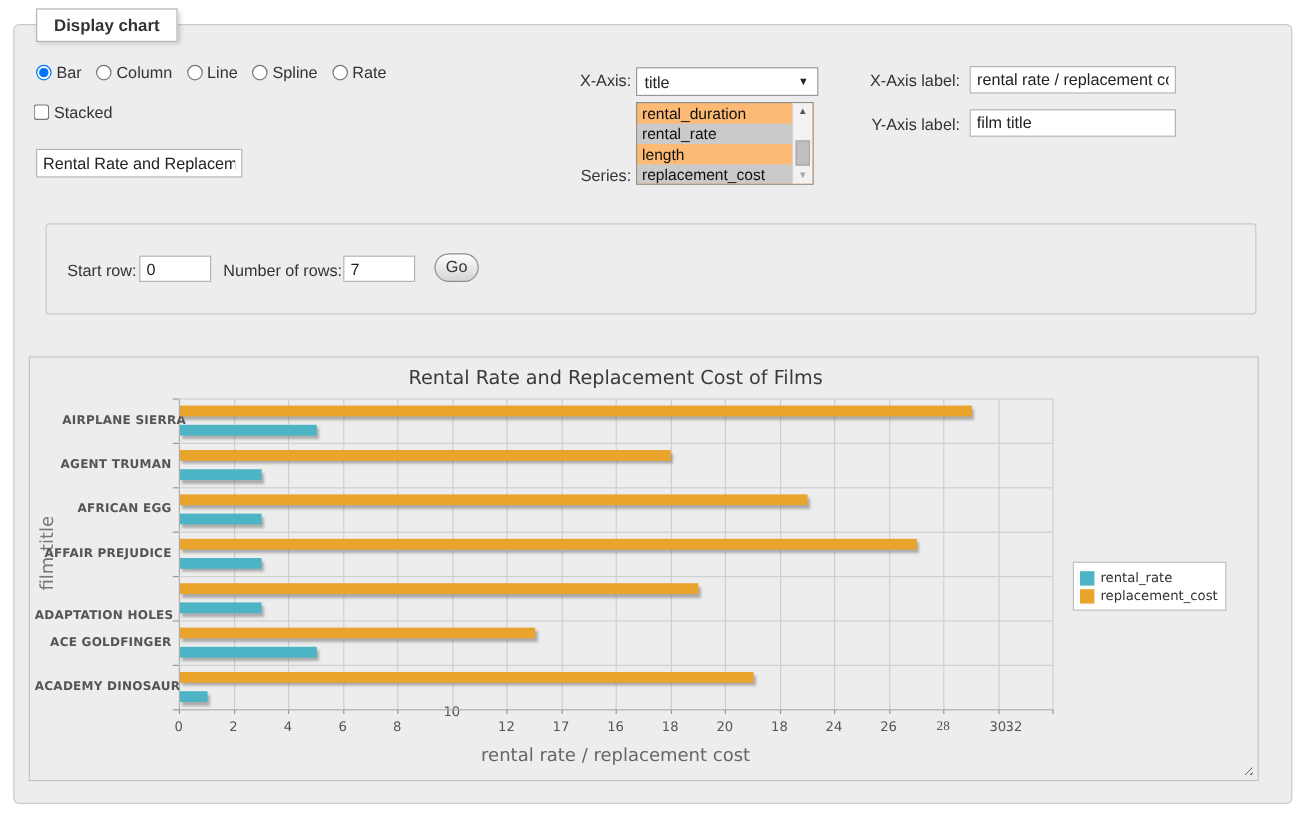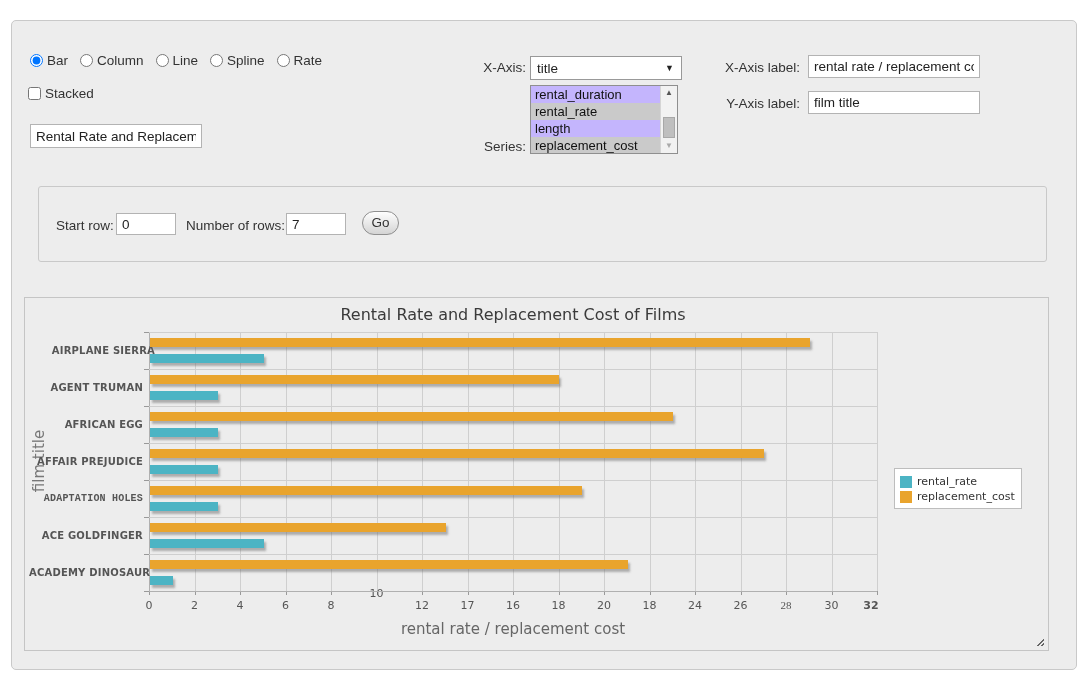--- a/index.html
+++ b/index.html
@@ -30,21 +30,21 @@
                      font-family:"Liberation Sans", sans-serif; }
 
   
   .select { position:absolute; left:530px; top:56px; width:152px; height:24px;
             background:#fff; border:1px solid #999; display:flex; align-items:center;
             font-size:13.5px; color:#222; padding-left:6px; cursor:default; }
   .sel-arrow { position:absolute; right:7px; top:6px; font-size:9px; color:#222; }
 
   
   .listbox { position:absolute; left:530px; top:85px; width:148px; height:69px;
-             background:#c4b5fd; border:1px solid #8f8f8f; display:flex; }
+             background:#fdba74; border:1px solid #8f8f8f; display:flex; }
   .options { flex:1; overflow:hidden; }
   .opt { height:17px; line-height:17px; font-size:13px; color:#111; padding-left:4px;
          white-space:nowrap; }
   .opt.sel { background:#cacaca; }
   .sb { width:17px; background:#f2f2f2; border-left:1px solid #d5d5d5; position:relative; }
   .sb-btn { position:absolute; left:0; width:16px; height:14px; font-size:8px;
             text-align:center; line-height:14px; color:#555; }
   .sb-btn.up { top:0; }
   .sb-btn.down { bottom:0; color:#aaa; }
   .sb-thumb { position:absolute; left:2px; top:31px; width:12px; height:21px;
@@ -83,20 +83,21 @@
   .leg-tx { font-size:11px; color:#333; white-space:nowrap; }
   .grip { position:absolute; right:4px; bottom:4px; width:10px; height:10px;
           background:repeating-linear-gradient(135deg,#666 0 1px,transparent 1px 3px);
           clip-path:polygon(100% 0,100% 100%,0 100%); cursor:se-resize; }
 </style>
 </head>
 <body>
 
 <div class="stage">
   <div class="container"></div>
+  <div class="tab">Display chart</div>
 
   <div class="radio-row" id="radio-row">
       <label>
         <input type="radio" name="ctype" checked="" style="">
         <span>Bar</span>
       </label>
       <label>
         <input type="radio" name="ctype" style="">
         <span>Column</span>
       </label>
@@ -213,21 +214,21 @@
       <div class="tickm" style="left: 715.5px; top: 293px; width: 1px; height: 4px;"></div>
       <div class="xtick" style="left: 715.5px; top: 301px;">26</div>
       <div class="gl" style="left: 761px; top: 34px; width: 1px; height: 259px;"></div>
       <div class="tickm" style="left: 761px; top: 293px; width: 1px; height: 4px;"></div>
       <div class="xtick" style="left: 761px; top: 301px; font-family: Liberation Serif, serif;">28</div>
       <div class="gl" style="left: 806.5px; top: 34px; width: 1px; height: 259px;"></div>
       <div class="tickm" style="left: 806.5px; top: 293px; width: 1px; height: 4px;"></div>
       <div class="xtick" style="left: 806.5px; top: 301px;">30</div>
       <div class="gl" style="left: 852px; top: 34px; width: 1px; height: 259px;"></div>
       <div class="tickm" style="left: 852px; top: 293px; width: 1px; height: 4px;"></div>
-      <div class="xtick" style="left: 846px; top: 301px; font-weight: bold;">32</div>
+      <div class="xtick" style="left: 820px; top: 301px;">32</div>
       <div class="gl" style="left: 124px; top: 34px; width: 728px; height: 1px;"></div>
       <div class="tickm" style="left: 119px; top: 34px; width: 5px; height: 1px;"></div>
       <div class="gl" style="left: 124px; top: 71px; width: 728px; height: 1px;"></div>
       <div class="tickm" style="left: 119px; top: 71px; width: 5px; height: 1px;"></div>
       <div class="gl" style="left: 124px; top: 108px; width: 728px; height: 1px;"></div>
       <div class="tickm" style="left: 119px; top: 108px; width: 5px; height: 1px;"></div>
       <div class="gl" style="left: 124px; top: 145px; width: 728px; height: 1px;"></div>
       <div class="tickm" style="left: 119px; top: 145px; width: 5px; height: 1px;"></div>
       <div class="gl" style="left: 124px; top: 182px; width: 728px; height: 1px;"></div>
       <div class="tickm" style="left: 119px; top: 182px; width: 5px; height: 1px;"></div>
@@ -242,21 +243,21 @@
       <div class="bar" style="left: 125px; top: 56px; width: 113.522px; background: rgb(76, 180, 196);"></div>
       <div class="cat" style="left: 4px; top: 84px;">AGENT TRUMAN</div>
       <div class="bar" style="left: 125px; top: 77px; width: 409.272px; background: rgb(233, 164, 45);"></div>
       <div class="bar" style="left: 125px; top: 93px; width: 68.0225px; background: rgb(76, 180, 196);"></div>
       <div class="cat" style="left: 4px; top: 121px;">AFRICAN EGG</div>
       <div class="bar" style="left: 125px; top: 114px; width: 523.022px; background: rgb(233, 164, 45);"></div>
       <div class="bar" style="left: 125px; top: 130px; width: 68.0225px; background: rgb(76, 180, 196);"></div>
       <div class="cat" style="left: 4px; top: 158px;">AFFAIR PREJUDICE</div>
       <div class="bar" style="left: 125px; top: 151px; width: 614.022px; background: rgb(233, 164, 45);"></div>
       <div class="bar" style="left: 125px; top: 167px; width: 68.0225px; background: rgb(76, 180, 196);"></div>
-      <div class="cat" style="left: 4px; top: 195px; font-family: Liberation Mono, monospace;">ADAPTATION HOLES</div>
+      <div class="cat" style="left: 4px; top: 210px;">ADAPTATION HOLES</div>
       <div class="bar" style="left: 125px; top: 188px; width: 432.022px; background: rgb(233, 164, 45);"></div>
       <div class="bar" style="left: 125px; top: 204px; width: 68.0225px; background: rgb(76, 180, 196);"></div>
       <div class="cat" style="left: 4px; top: 232px;">ACE GOLDFINGER</div>
       <div class="bar" style="left: 125px; top: 225px; width: 295.522px; background: rgb(233, 164, 45);"></div>
       <div class="bar" style="left: 125px; top: 241px; width: 113.522px; background: rgb(76, 180, 196);"></div>
       <div class="cat" style="left: 4px; top: 269px;">ACADEMY DINOSAUR</div>
       <div class="bar" style="left: 125px; top: 262px; width: 477.522px; background: rgb(233, 164, 45);"></div>
       <div class="bar" style="left: 125px; top: 278px; width: 22.5225px; background: rgb(76, 180, 196);"></div>
     </div>
 </div>

